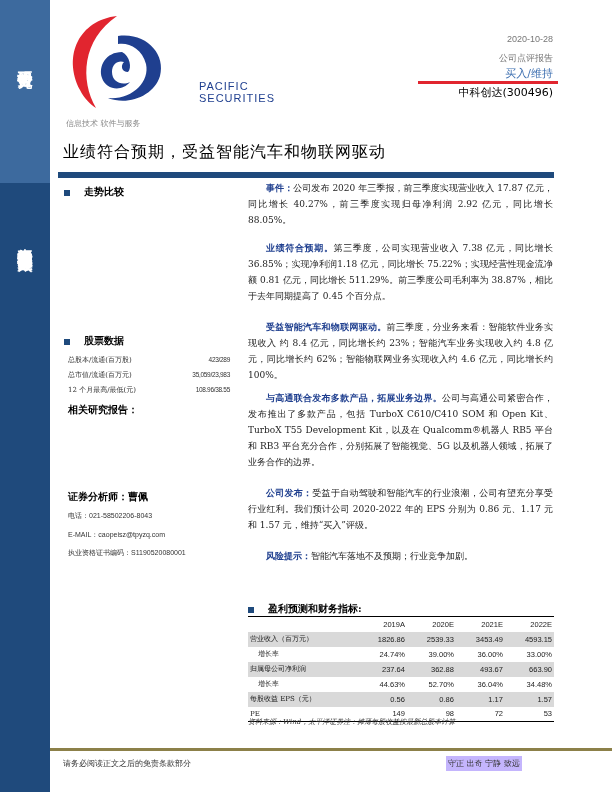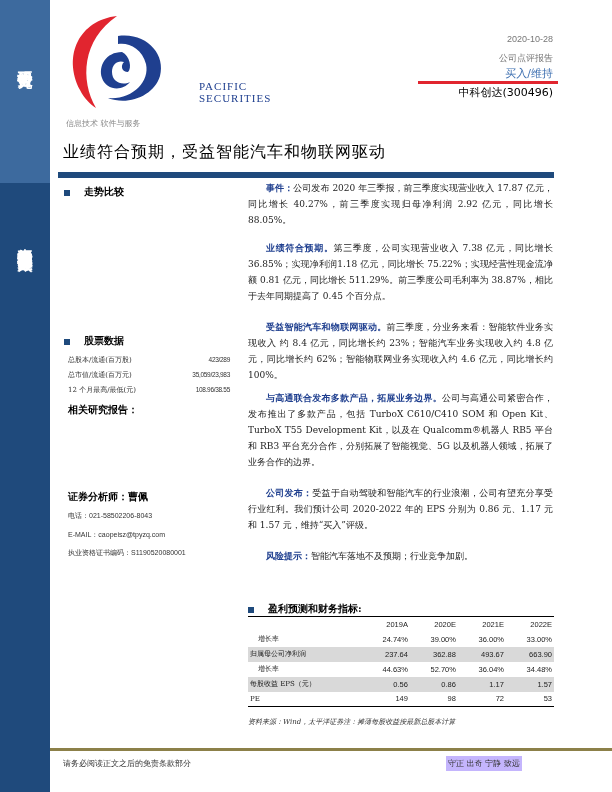--- a/index.html
+++ b/index.html
@@ -9,21 +9,21 @@
   
   .sidebar { position: absolute; left: 0; top: 0; width: 50px; height: 792px; background: #1f4a7c; }
   .sidebar-top { position: absolute; left: 0; top: 0; width: 50px; height: 183px; background: #3d6a9e; }
   .vtext { position: absolute; left: 0; width: 50px; color: #fff; font-family: "DejaVu Serif", serif; font-weight: bold; text-align: center; writing-mode: vertical-rl; text-orientation: upright; letter-spacing: 0px; }
   .vtext.top { top: 60px; font-size: 15px; line-height: 50px; }
   .vtext.bottom { top: 245px; font-size: 15px; line-height: 50px; letter-spacing: -0.5px; }
 
   
   .logo { position: absolute; left: 62px; top: 10px; width: 200px; height: 95px; }
   .logo-cn { position: absolute; left: 136px; top: 42px; font-size: 25px; font-weight: bold; color: #1f3f8f; font-family: "DejaVu Sans", sans-serif; letter-spacing: 1px; }
-  .logo-en { position: absolute; left: 137px; top: 70px; font-size: 11px; color: #1f3f8f; font-family: Liberation Serif, serif; letter-spacing: 1px; }
+  .logo-en { position: absolute; left: 137px; top: 70px; font-size: 11px; color: #1f3f8f; font-family: Liberation Sans, sans-serif; letter-spacing: 1px; }
 
   
   .hdr-date { position: absolute; right: 59px; top: 34px; font-size: 9px; color: #777; font-family: "Liberation Sans", sans-serif; }
   .hdr-type { position: absolute; right: 59px; top: 52px; font-size: 9px; color: #777; }
   .hdr-rating { position: absolute; right: 59px; top: 66px; font-size: 11px; color: #3d6fb0; }
   .hdr-redline { position: absolute; left: 418px; top: 81px; width: 140px; height: 3px; background: #e1252f; }
   .hdr-stock { position: absolute; right: 59px; top: 85px; font-size: 11px; color: #000; }
 
   .industry { position: absolute; left: 66px; top: 118px; font-size: 8px; color: #888; }
   .title { position: absolute; left: 63px; top: 142px; font-size: 16px; color: #000; font-family: "DejaVu Serif", serif; letter-spacing: 1px; }
@@ -146,20 +146,27 @@
 </div>
 <table class="fin-table">
   <tbody>
       <tr class="hdr">
     <td></td>
     <td>2019A</td>
     <td>2020E</td>
     <td>2021E</td>
     <td>2022E</td>
   </tr>
+  <tr class="shade">
+    <td>营业收入（百万元）</td>
+    <td>1826.86</td>
+    <td>2539.33</td>
+    <td>3453.49</td>
+    <td>4593.15</td>
+  </tr>
   <tr>
     <td class="indent">增长率</td>
     <td>24.74%</td>
     <td>39.00%</td>
     <td>36.00%</td>
     <td>33.00%</td>
   </tr>
   <tr class="shade">
     <td>归属母公司净利润</td>
     <td>237.64</td>

